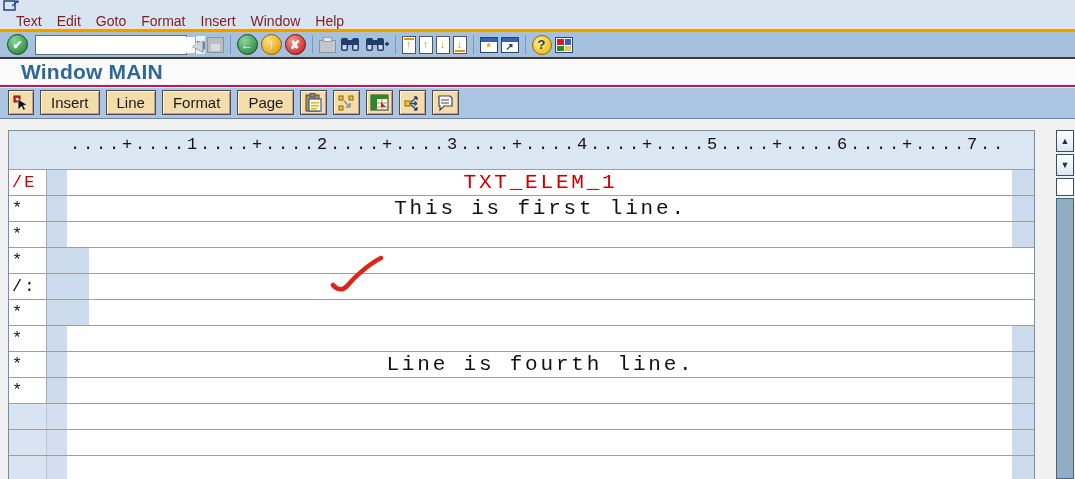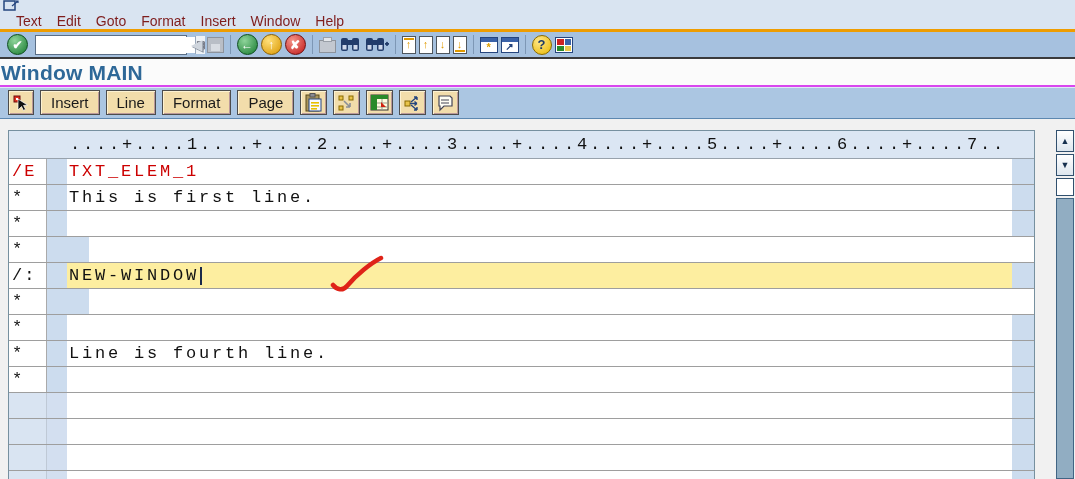--- a/index.html
+++ b/index.html
@@ -52,49 +52,49 @@
   .gl.star { color:#e0a000; } .gl.arrow { color:#25457e; font-size:10px; }
 
   .help-circ { width:20px; height:20px; border-radius:50%;
     background:radial-gradient(circle at 35% 30%, #ffe789, #e8b800); border:1px solid #8a6a00;
     color:#1d3a66; font-weight:bold; font-size:13px; display:flex; align-items:center; justify-content:center; }
   .custom-ico { width:18px; height:16px; border:1px solid #25457e; background:#fff; display:grid;
     grid-template-columns:7px 1fr; grid-template-rows:6px 1fr; gap:1px; padding:1px; }
   .custom-ico b:nth-child(1){ background:#cc2222; } .custom-ico b:nth-child(2){ background:#3a62a8; }
   .custom-ico b:nth-child(3){ background:#2a8a2a; } .custom-ico b:nth-child(4){ background:#e8c84a; }
 
-  .title-bar { height:28px; background:#fbfbfb; border-bottom:2px solid #d946ef;
-    display:flex; align-items:flex-end; padding-left:1px; }
+  .title-bar { height:28px; background:#fbfbfb; border-bottom:2px solid #be185d;
+    display:flex; align-items:center; padding-left:21px; }
   .title-text { color:#2e6898; font-size:21px; font-weight:bold; letter-spacing:0.2px; }
 
   .app-toolbar { height:32px; background:#abc6e2; border-bottom:1px solid #5d88b0;
     display:flex; align-items:center; padding-left:8px; gap:6px;
     box-shadow:inset 0 1px 0 #dfeaf5; }
   .app-btn { background:#f2ddab; border:1px solid #4c4c4c; height:25px; min-width:26px;
     display:flex; align-items:center; justify-content:center; padding:0 10px;
     font-size:15px; color:#1a1a1a; cursor:default;
     box-shadow:inset 1px 1px 0 #fdf2d2, inset -1px -1px 0 #b99; }
   .app-btn.icon-only { padding:0 3px; }
 
   
   .workspace { position:relative; height:356px; background:#f1f1f1; }
   .editor { position:absolute; left:8px; top:11px; width:1027px; height:360px;
     border:1px solid #76909f; background:#fff;
     font-family:"Liberation Mono","DejaVu Sans Mono",monospace; }
 
-  .ruler-row { height:28px; background:#dbe6f3; border-bottom:1px solid #98a2ac;
+  .ruler-row { height:39px; background:#dbe6f3; border-bottom:1px solid #98a2ac;
     font-size:17px; letter-spacing:2.8px; color:#111; line-height:27px;
     padding-left:61px; white-space:pre; overflow:hidden; }
 
   .erow { display:flex; height:26px; border-bottom:1px solid #9e9e9e; background:#fff; }
   .tag-cell { width:38px; flex:none; border-right:1px solid #aaa; padding-left:3px;
     font-size:17px; letter-spacing:2px; color:#111; line-height:25px; background:#fff; }
   .strip { width:20px; flex:none; background:#ccdcee; }
-  .text-cell { flex:1; padding-left:2px; font-size:17px; letter-spacing:2.8px;
-    color:#111; line-height:25px; white-space:pre; overflow:hidden; }
+  .text-cell { flex:1; padding-left:2px; font-size:21px; letter-spacing:2.8px;
+    color:#111; line-height:25px; white-space:pre; overflow:hidden;text-align:center; }
   .right-strip { width:22px; flex:none; background:#ccdcee; }
 
   .s-red .tag-cell, .s-red .row-text { color:#cc0000; }
   .s-highlight .text-cell { background:#fdeea0; }
   .cursor { display:none; }
   .s-highlight .cursor { display:inline-block; width:2px; height:18px; background:#1b2a4a;
     vertical-align:middle; margin-left:1px; }
   .s-empty .tag-cell { background:#d9e4f2; border-right-color:#bfc9d6; }
   .s-empty .strip { background:#d3dff0; }
 
@@ -298,21 +298,20 @@
 
   <div class="erow s-normal">
     <div class="tag-cell">*</div>
     <div class="strip"></div>
     <div class="right-strip"></div>
   </div>
 
   <div class="erow s-highlight">
     <div class="tag-cell">/:</div>
     <div class="strip"></div>
-    <div class="text-cell"><span class="row-text">NEW-WINDOW</span><span class="cursor"></span></div>
     <div class="right-strip"></div>
   </div>
 
   <div class="erow s-normal">
     <div class="tag-cell">*</div>
     <div class="strip"></div>
     <div class="right-strip"></div>
   </div>
 
   <div class="erow s-normal">

